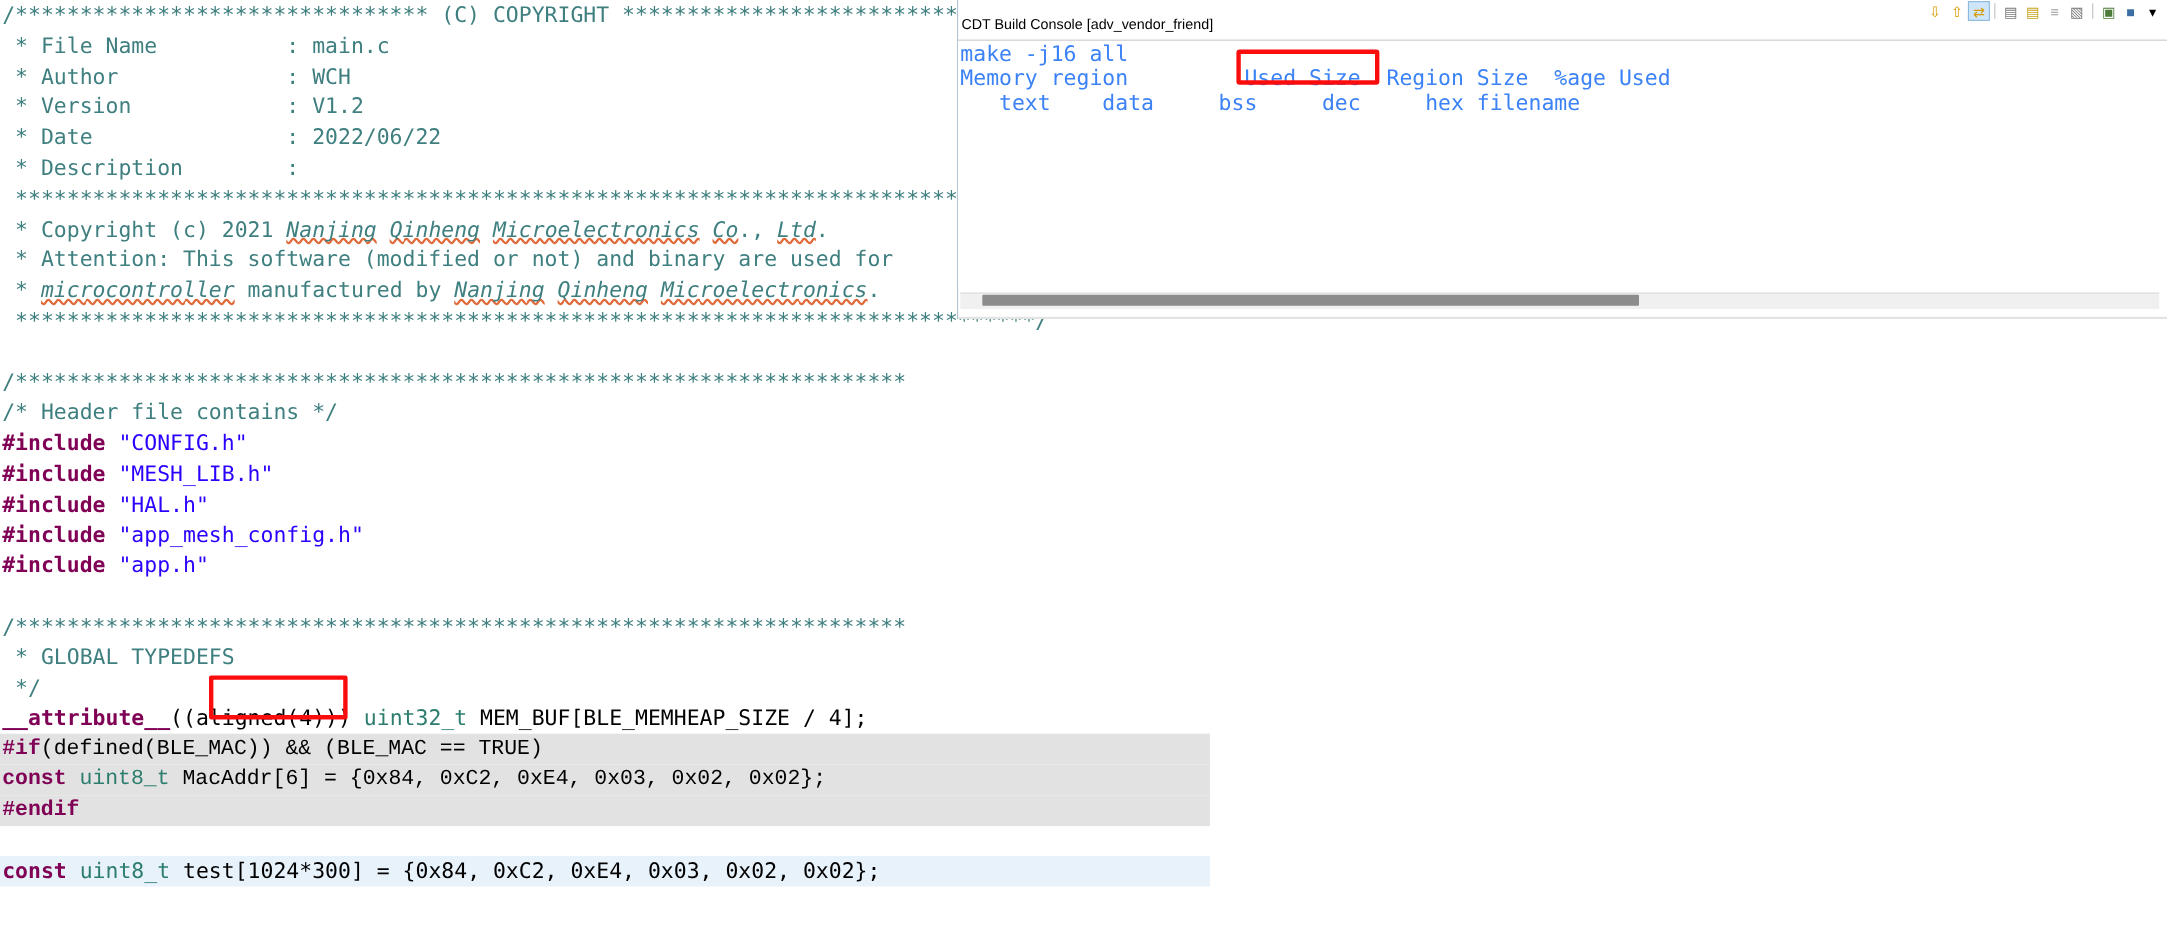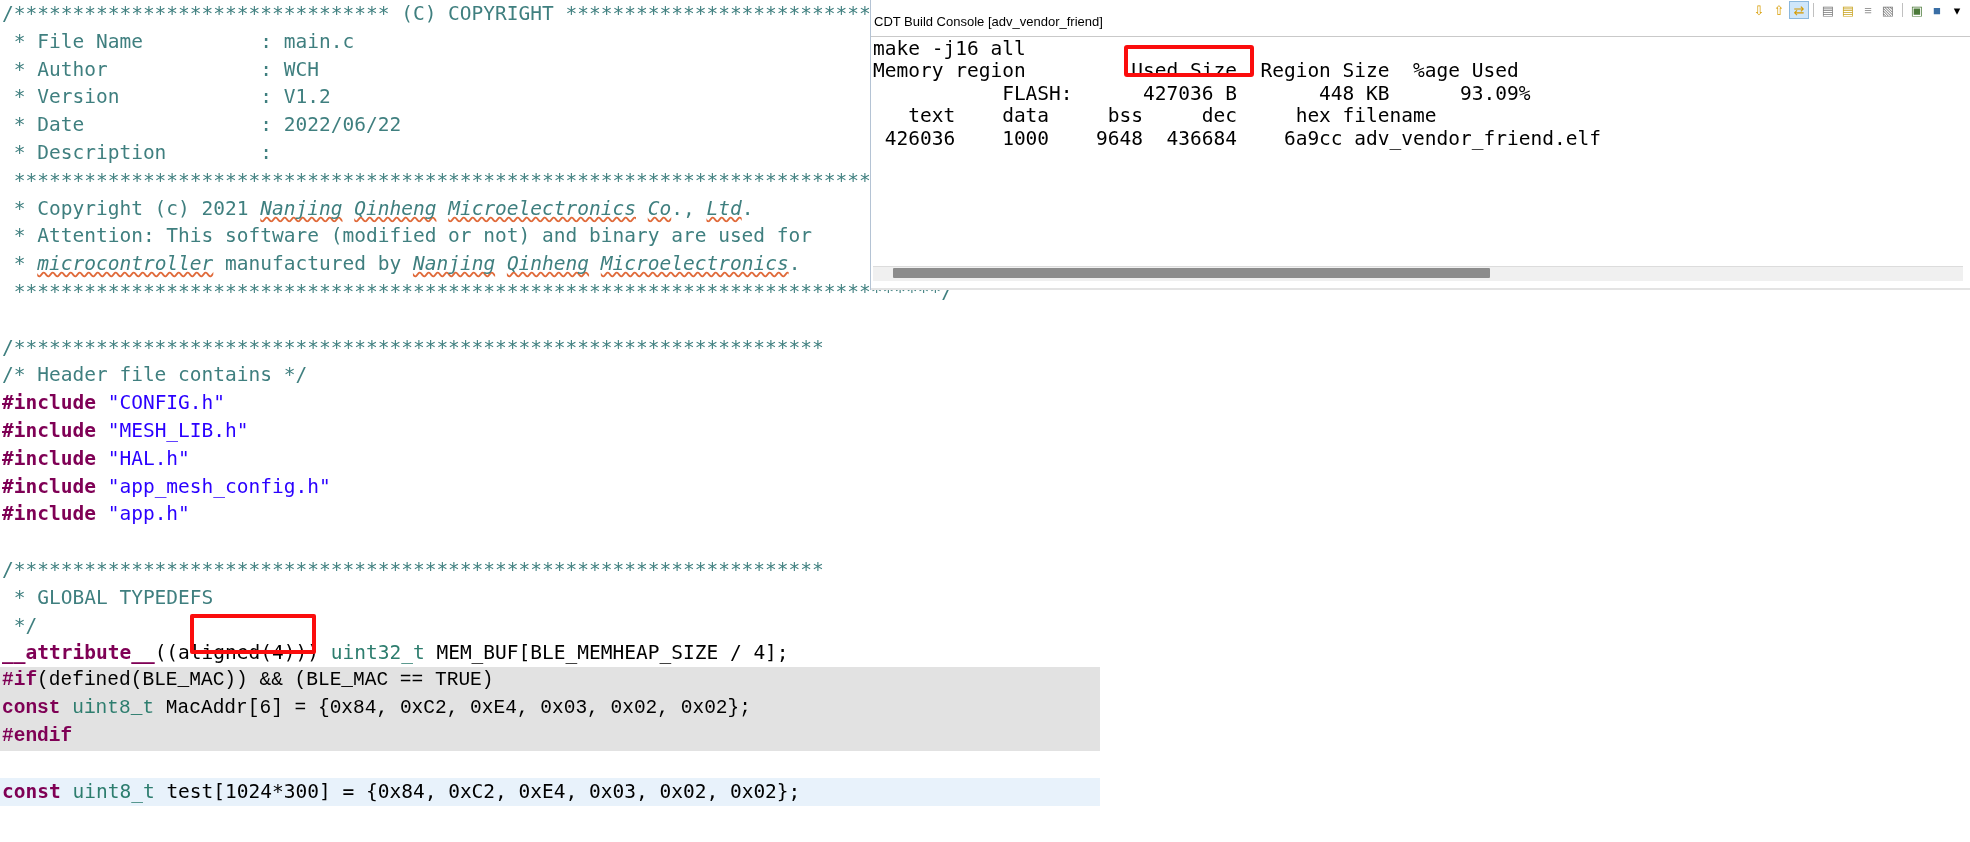--- a/index.html
+++ b/index.html
@@ -41,21 +41,21 @@
         justify-content:center;font-size:13px;line-height:1;}
   .tb-ico.sel{background:#cfe6fa;border:1px solid #8cb8dd;box-sizing:border-box;}
   .tb-sep{width:1px;height:14px;background:#c0c0c0;margin:0 4px;}
   #console-tab{position:absolute;left:3px;top:14px;font-size:13px;
         color:#000;font-family:"Liberation Sans",sans-serif;white-space:nowrap;}
   #console-tab-underline{position:absolute;left:0;top:36px;width:1100px;height:1px;
         background:#c9c9c9;}
   #console-body{position:absolute;left:0;top:38px;width:1100px;height:222px;
         overflow:hidden;background:#ffffff;}
   .cline{font-family:"DejaVu Sans Mono","Liberation Mono",monospace;
-        font-size:19.5px;line-height:22.4px;white-space:pre;color:#000000;padding-left:2px;}
+        font-size:19.5px;line-height:22.4px;white-space:pre;color:#3b82f6;padding-left:2px;}
   .cblue{color:#0000c0;}
   #console-annot-box{position:absolute;left:253px;top:45px;width:130px;height:32px;
         border:4px solid #fb0d0d;border-radius:3px;box-sizing:border-box;
         pointer-events:none;}
   #console-scroll-track{position:absolute;left:2px;top:266px;width:1090px;height:14px;
         background:#f0f0f0;border-top:1px solid #dcdcdc;}
   #console-scroll-thumb{position:absolute;left:22px;top:268px;width:600px;height:10px;
         background:#8c8c8c;border-radius:1px;}
   #console-bottom-edge{position:absolute;left:0;top:288px;width:1100px;height:2px;
         background:#e3e3e3;}
@@ -89,23 +89,21 @@
         <div class="tb-ico arrow-dn" style="color: rgb(0, 0, 0);">▾</div>
       </div>
 
     <div id="console-tab">CDT Build Console [adv_vendor_friend]</div>
     <div id="console-tab-underline"></div>
 
     <div id="console-body">
       <div id="console-lines">
           <div class="cline">make -j16 all</div>
           <div class="cline">Memory region         Used Size  Region Size  %age Used</div>
-          <div class="cline">           FLASH:      427036 B       448 KB      93.09%</div>
           <div class="cline">   text    data     bss     dec     hex filename</div>
-          <div class="cline"> 426036    1000    9648  436684    6a9cc adv_vendor_friend.elf</div>
           <div class="cline">&nbsp;</div>
         </div>
     </div>
 
     <div id="console-annot-box"></div>
 
     <div id="console-scroll-track"></div>
     <div id="console-scroll-thumb" style="width: 597px;"></div>
     <div id="console-bottom-edge"></div>
   </div>

